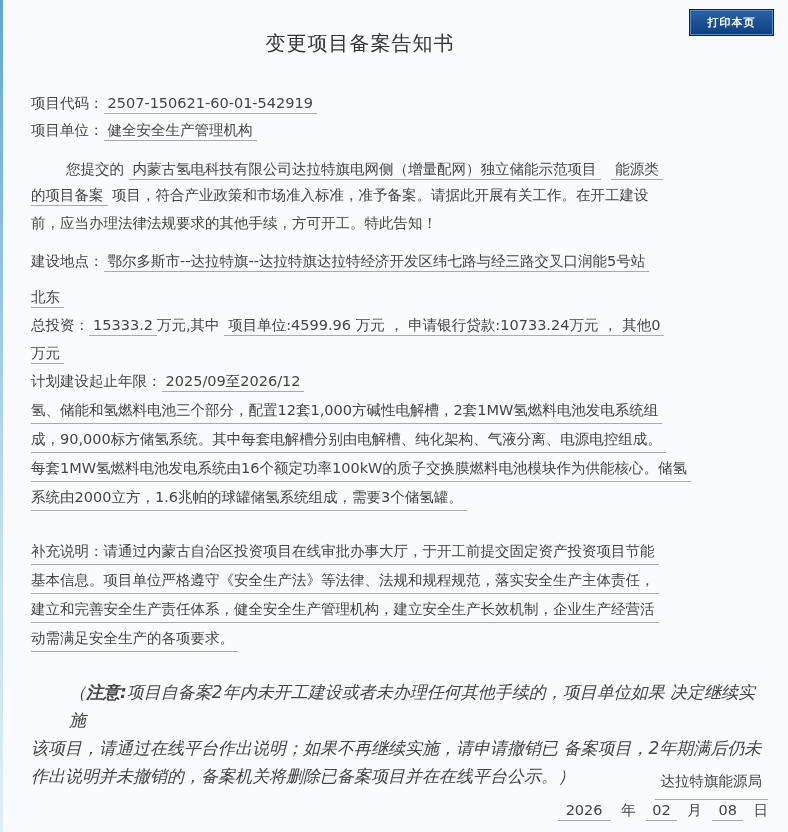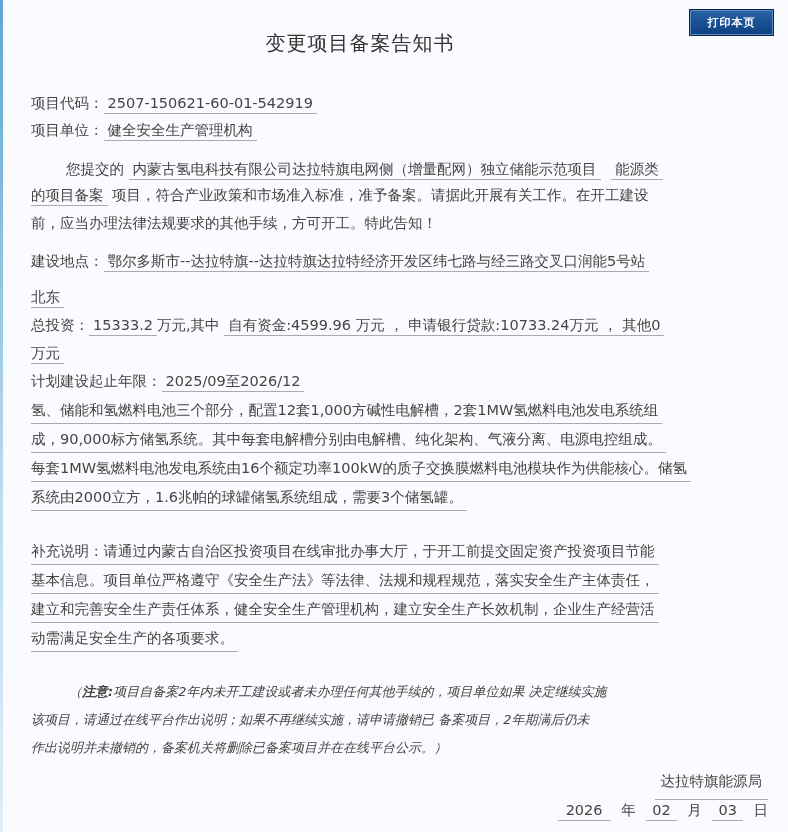--- a/index.html
+++ b/index.html
@@ -31,21 +31,21 @@
   .line {
     position:absolute; left:31px; font-size:14.5px; line-height:22px;
     white-space:nowrap; color:#444;
   }
   .u {
     border-bottom:1px solid #aaa;
     padding:0 4px 2px 4px;
   }
   .para { position:absolute; left:31px; width:740px; font-size:14.5px; line-height:26px; color:#444; }
   .ul-line { display:block; border-bottom:1px solid #aaa; width:fit-content; padding-right:4px; height:26px; white-space:nowrap; margin-bottom:2px;}
-  .note { position:absolute; left:31px; width:740px; font-size:13px; line-height:28px; color:#444; font-style:italic; }
+  .note { position:absolute; left:31px; width:740px; font-size:17px; line-height:28px; color:#444; font-style:italic; }
   .note b { font-weight:bold; }
   .sign { position:absolute; right:20px; font-size:14.5px; color:#444; }
 </style>
 </head>
 <body>
 
 <div class="left-edge"></div>
 
 <div class="print-btn">打印本页</div>
 
@@ -71,21 +71,21 @@
 
 <div class="line" style="top:250px;">
   <span>建设地点：</span><span class="u">鄂尔多斯市--达拉特旗--达拉特旗达拉特经济开发区纬七路与经三路交叉口润能5号站</span>
 </div>
 <div class="line" style="top:286px;">
   <span class="u" style="padding-left:0;">北东</span>
 </div>
 
 <div class="line" style="top:314px;">
   <span>总投资：</span><span class="u">15333.2</span><span>万元,其中</span>
-  <span class="u">自有资金:4599.96 万元 ， 申请银行贷款:10733.24万元 ， 其他0</span>
+  <span class="u">项目单位:4599.96 万元 ， 申请银行贷款:10733.24万元 ， 其他0</span>
 </div>
 <div class="line" style="top:342px;">
   <span class="u" style="padding-left:0;">万元</span>
 </div>
 
 <div class="line" style="top:370px;">
   <span>计划建设起止年限：</span><span class="u">2025/09至2026/12</span>
 </div>
 
 <div class="para" style="top:397px;">
@@ -109,15 +109,15 @@
 </div>
 
 <div class="sign" style="top:772px;">
   <span class="u" style="padding:0 6px 10px 6px;">达拉特旗能源局</span>
 </div>
 <div class="sign" style="top:801px;">
   <span class="u" style="padding:0 8px 2px 8px;">2026</span>
   <span style="margin:0 6px;">年</span>
   <span class="u" style="padding:0 6px 2px 6px;">02</span>
   <span style="margin:0 6px;">月</span>
-  <span class="u" style="padding:0 6px 2px 6px;">03</span>
+  <span class="u" style="padding:0 6px 2px 6px;">08</span>
   <span style="margin-left:6px;">日</span>
 </div>
 
 </body></html>

